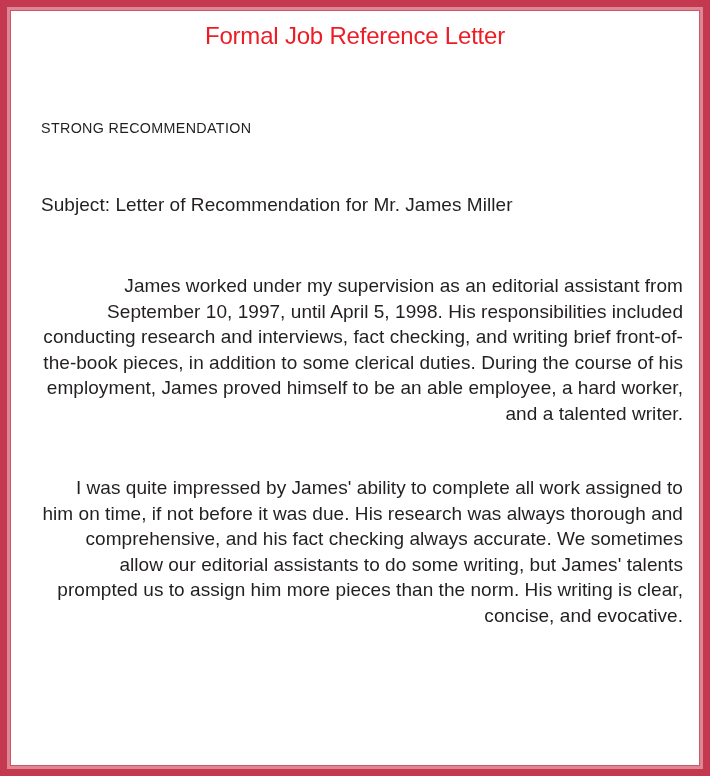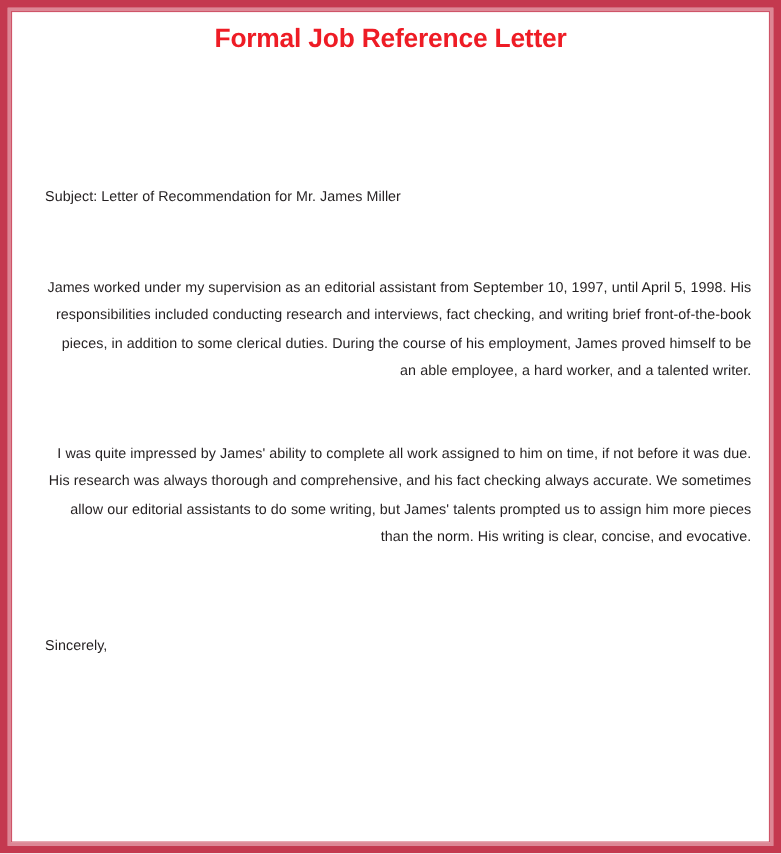--- a/index.html
+++ b/index.html
@@ -64,37 +64,37 @@
     box-sizing: border-box;
   }
 
   .doc-title {
     position: absolute;
     left: 0;
     top: 11px;
     width: 688px;
     text-align: center;
     font-size: 24px;
-    font-weight: bold;
+    font-weight: normal;
     color: #ee1c25;
     letter-spacing: -0.2px;
     white-space: nowrap;
   }
 
   .body-area {
     position: absolute;
     left: 30px;
     top: 105px;
     width: 642px;
   }
 
   .line,
   .para {
     color: #231f20;
-    font-size: 13px;
+    font-size: 19px;
     line-height: 25.5px;
     font-weight: 400;
     letter-spacing: 0.05px;
     margin: 0;
   }
 
   .heading-line {
     font-size: 14.3px;
     letter-spacing: 0.35px;
   }
@@ -112,20 +112,21 @@
 <body>
 
 <div class="page">
 
   <div class="sheet">
 
     <div class="doc-title">Formal Job Reference Letter</div>
 
     <div class="body-area">
 
+      <p class="line heading-line">STRONG RECOMMENDATION</p>
 
       <div class="spacer-lg"></div>
 
       <p class="line">Subject: Letter of Recommendation for Mr. James Miller</p>
 
       <div class="spacer-md"></div>
 
 
       <div class="spacer-sm"></div>
 
@@ -133,21 +134,20 @@
 
       <div class="spacer-para"></div>
 
       <p class="para">I was quite impressed by James' ability to complete all work assigned to him on time, if not before it was due. His research was always thorough and comprehensive, and his fact checking always accurate. We sometimes allow our editorial assistants to do some writing, but James' talents prompted us to assign him more pieces than the norm. His writing is clear, concise, and evocative.</p>
 
       <div class="spacer-para"></div>
 
 
       <div class="spacer-sm"></div>
 
-      <p class="line">Sincerely,</p>
 
     </div>
   </div>
 
   <div class="frame-keyline"></div>
   <div class="frame-inner"></div>
   <div class="frame-outer"></div>
 
 </div>
 

